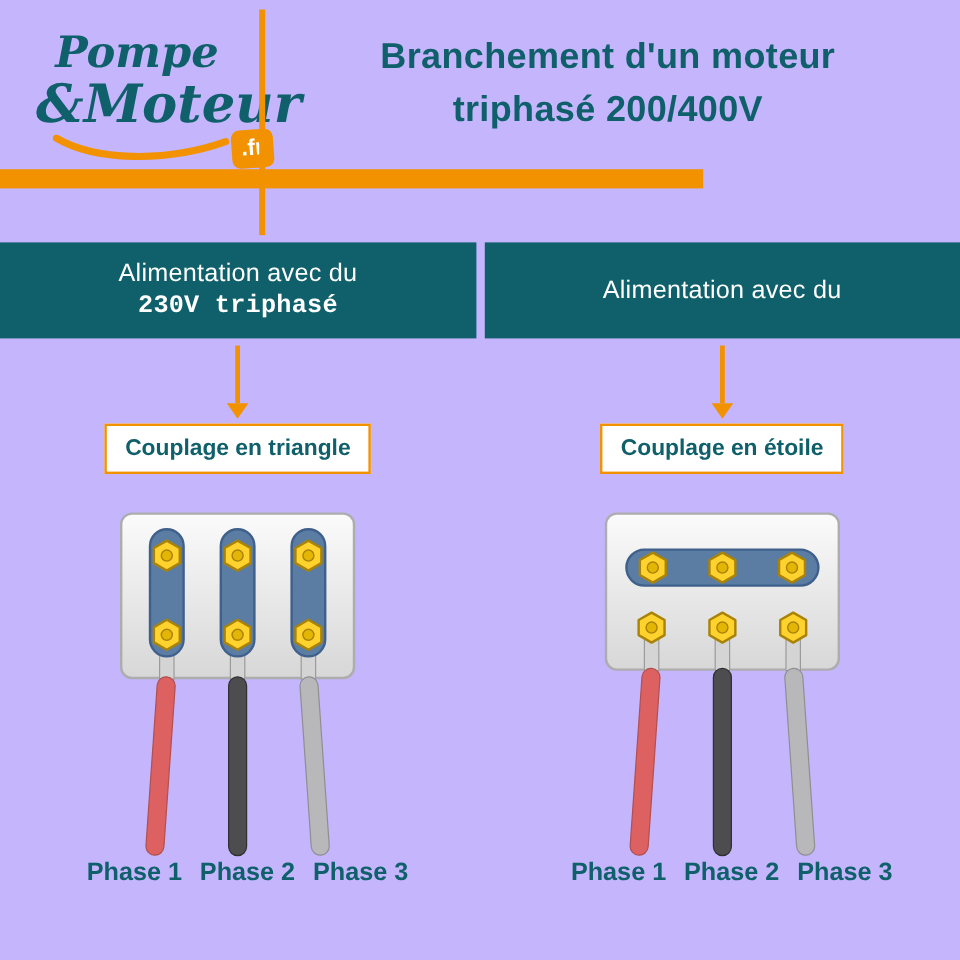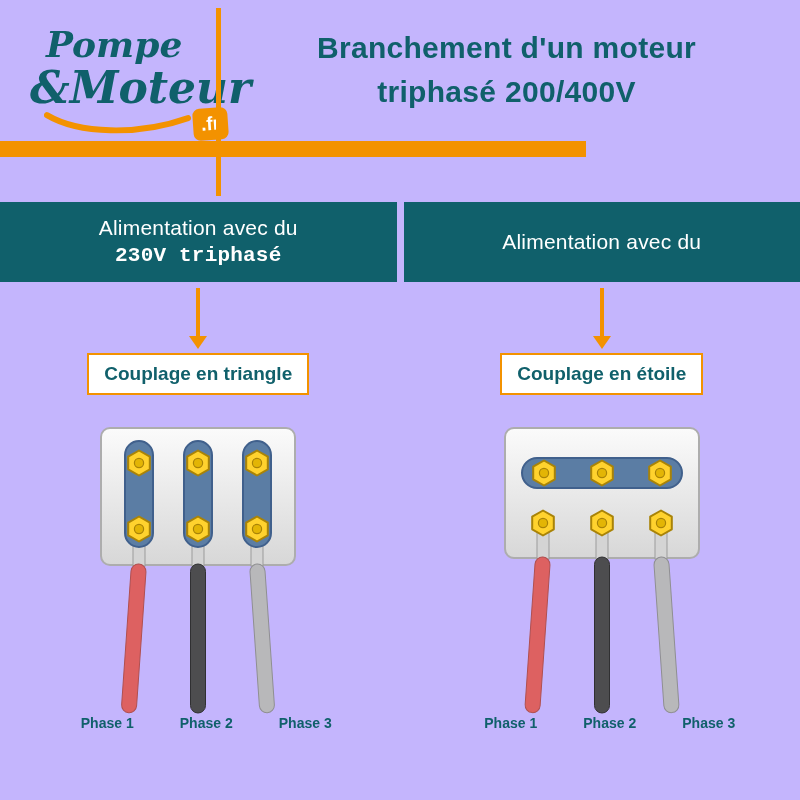--- a/index.html
+++ b/index.html
@@ -52,21 +52,21 @@
 
   .coupling {
     margin-top:4px; border:2px solid #f39200; background:#ffffff;
     padding:8px 15px; font-size:19px; font-weight:700; color:#10606b;
   }
 
   .terminal { margin-top:30px; overflow:visible; }
 
   .phases {
     width:268px; display:flex; justify-content:space-between; margin-top:0;
-    color:#10606b; font-weight:700; font-size:14px;margin-left:16px;
+    color:#10606b; font-weight:700; font-size:21px;margin-left:16px;
   }
   .phases span { min-width:70px; text-align:center; }
 </style>
 </head>
 <body>
 
 <div class="page">
 
   <div class="logo">
     <div class="logo-pompe">Pompe</div>

